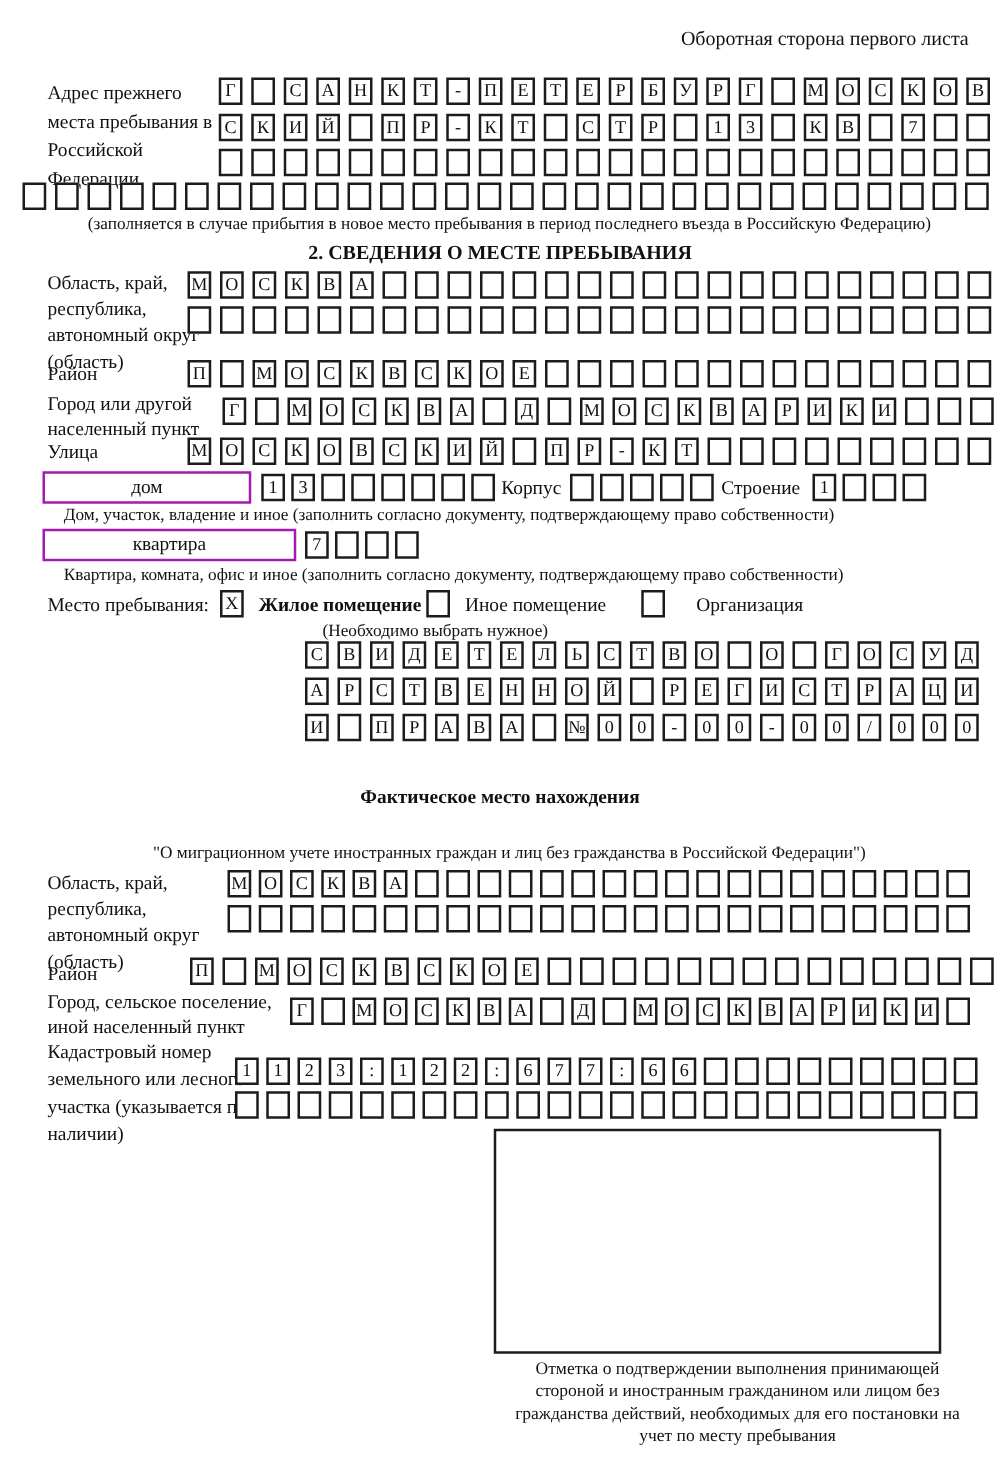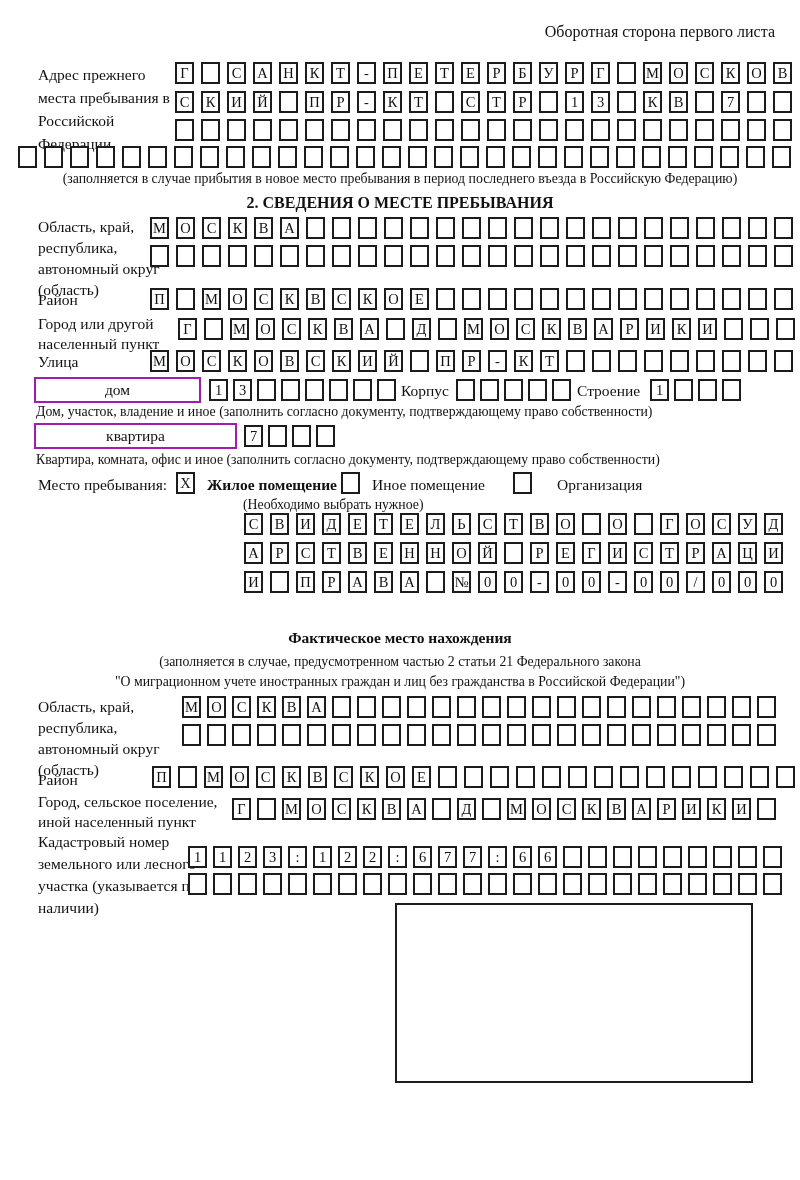--- a/index.html
+++ b/index.html
@@ -3,21 +3,21 @@
 <meta charset="utf-8">
 <style>
   html,body{margin:0;padding:0;background:#ffffff;}
   .page{
     position:relative;width:800px;height:1180px;background:#fff;
     font-family:"Liberation Serif","DejaVu Serif",serif;color:#111;
     overflow:hidden;
   }
   .abs{position:absolute;}
   .lbl{font-size:15.5px;line-height:22px;}
-  .note{font-size:13.8px;}
+  .note{font-size:13.8px;padding-left:15px;}
   .center{left:0;right:0;text-align:center;}
   .bold{font-weight:bold;}
   .br{position:absolute;display:flex;}
   .g7{column-gap:7px;}
   .g6{column-gap:6px;}
   .g5{column-gap:5px;}
   .cbox{
     box-sizing:border-box;flex:0 0 19px;width:19px;height:22px;
     border:2px solid #1c1c1c;display:flex;align-items:center;justify-content:center;
     font-size:14.5px;line-height:1;background:#fff;
@@ -402,21 +402,20 @@
       <span class="cbox">-</span>
       <span class="cbox">0</span>
       <span class="cbox">0</span>
       <span class="cbox">/</span>
       <span class="cbox">0</span>
       <span class="cbox">0</span>
       <span class="cbox">0</span>
     </div>
 
   <div class="abs center bold" style="top:629px;font-size:15.5px;">Фактическое место нахождения</div>
-  <div class="abs note center" style="top:654px;">(заполняется в случае, предусмотренном частью 2 статьи 21 Федерального закона</div>
   <div class="abs note center" style="top:674px;">"О миграционном учете иностранных граждан и лиц без гражданства в Российской Федерации")</div>
 
   <div class="abs lbl" style="left:38px;top:696px;width:158px;line-height:21px;">Область, край, республика, автономный округ (область)</div>
   <div class="br g6" style="left:182px;top:696px;">
       <span class="cbox">М</span>
       <span class="cbox">О</span>
       <span class="cbox">С</span>
       <span class="cbox">К</span>
       <span class="cbox">В</span>
       <span class="cbox">А</span>
@@ -569,14 +568,15 @@
       <span class="cbox"></span>
       <span class="cbox"></span>
       <span class="cbox"></span>
       <span class="cbox"></span>
       <span class="cbox"></span>
       <span class="cbox"></span>
       <span class="cbox"></span>
     </div>
 
   <div class="stamp" style="left:395px;top:903px;width:358px;height:180px;"></div>
+  <div class="abs note" style="left:385px;top:1087px;width:380px;text-align:center;line-height:18px;font-size:14px;">Отметка о подтверждении выполнения принимающей стороной и иностранным гражданином или лицом без гражданства действий, необходимых для его постановки на учет по месту пребывания</div>
 
 </div>
 
 </body></html>

